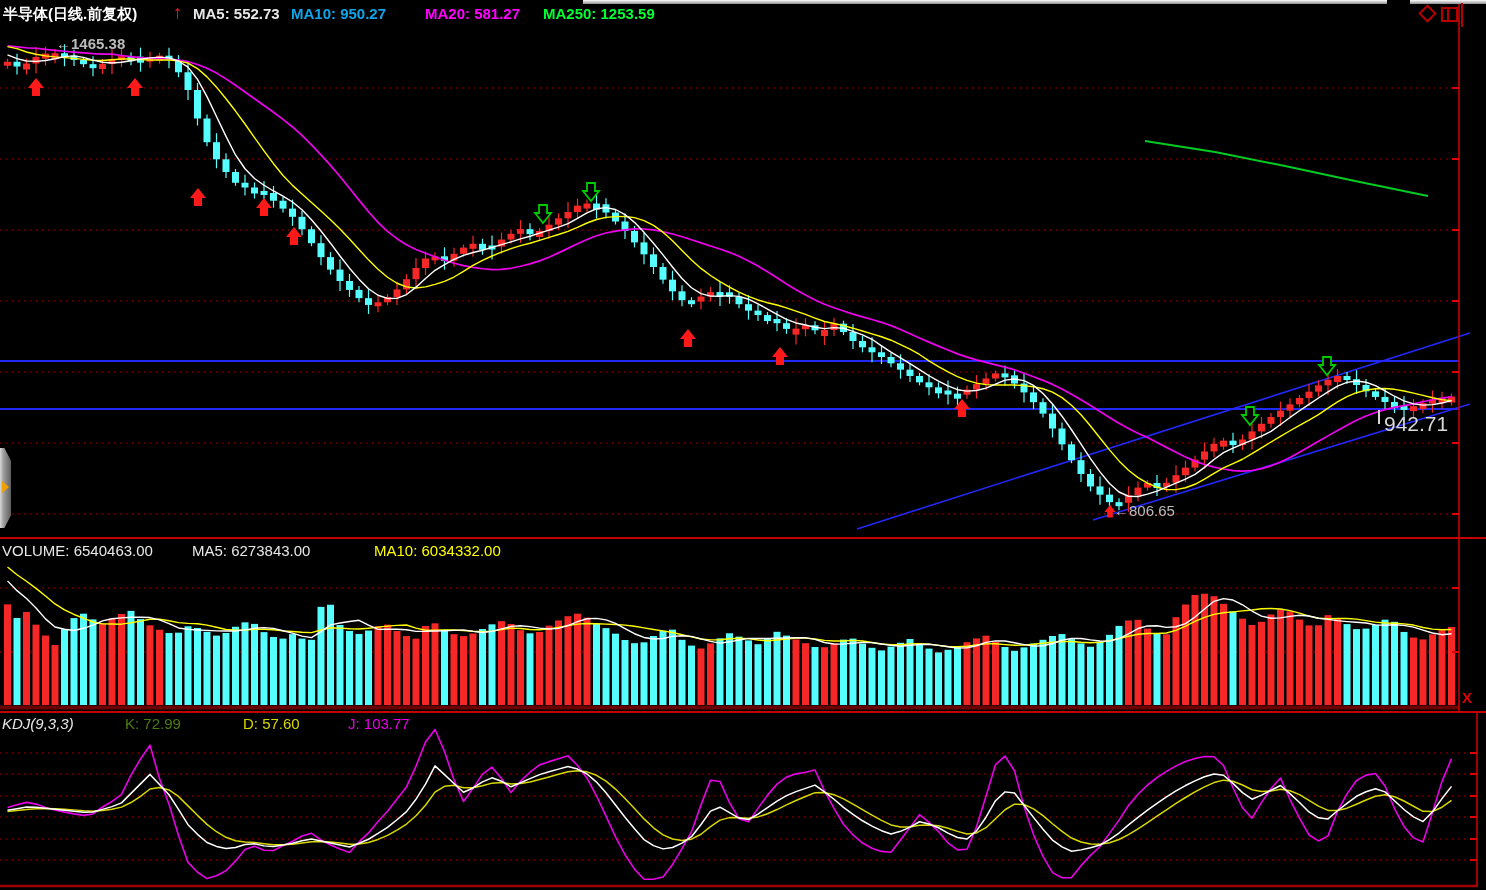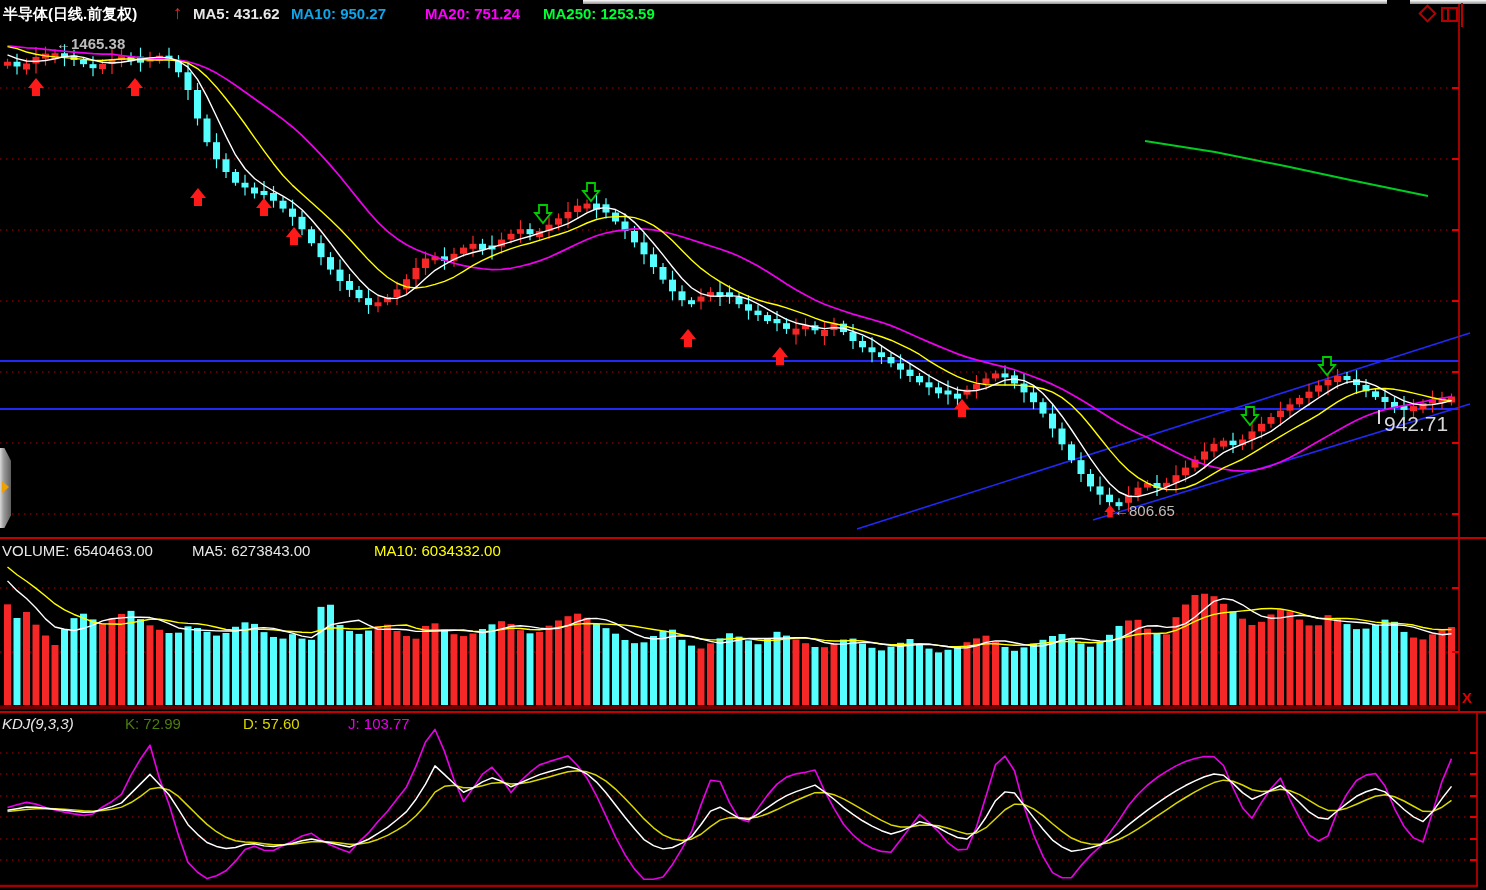--- a/index.html
+++ b/index.html
@@ -554,23 +554,23 @@
       <line x1="1470" y1="774" x2="1477" y2="774" stroke="#e00000" stroke-width="2"></line>
       <line x1="1470" y1="796" x2="1477" y2="796" stroke="#e00000" stroke-width="2"></line>
       <line x1="1470" y1="817" x2="1477" y2="817" stroke="#e00000" stroke-width="2"></line>
       <line x1="1470" y1="839" x2="1477" y2="839" stroke="#e00000" stroke-width="2"></line>
       <line x1="1470" y1="860" x2="1477" y2="860" stroke="#e00000" stroke-width="2"></line>
     </svg>
 
   <div class="abs hdr" style="top:5px;left:0;height:24px;color:#fff;">
     <span class="abs" style="left:3px;color:#ffffff;">半导体(日线.前复权)</span>
     <span class="abs" style="left:173px;top:-3px;color:#ff1a1a;font-size:19px;font-weight:900;">↑</span>
-    <span class="abs" style="left:193px;color:#e8e8e8;">MA5: 431.62</span>
+    <span class="abs" style="left:193px;color:#e8e8e8;">MA5: 552.73</span>
     <span class="abs" style="left:291px;color:#0ea5e9;">MA10: 950.27</span>
-    <span class="abs" style="left:425px;color:#ff00ff;">MA20: 751.24</span>
+    <span class="abs" style="left:425px;color:#ff00ff;">MA20: 581.27</span>
     <span class="abs" style="left:543px;color:#00ff33;">MA250: 1253.59</span>
   </div>
 
   <div class="topbar" style="left:583px;width:804px;"></div>
   <div class="topbar" style="left:1410px;width:76px;"></div>
 
   <div class="icon diamond" style="left:1421px;top:7px;"></div>
   <div class="icon split" style="left:1441px;top:7px;">
       <div class="bar"></div>
     </div>

